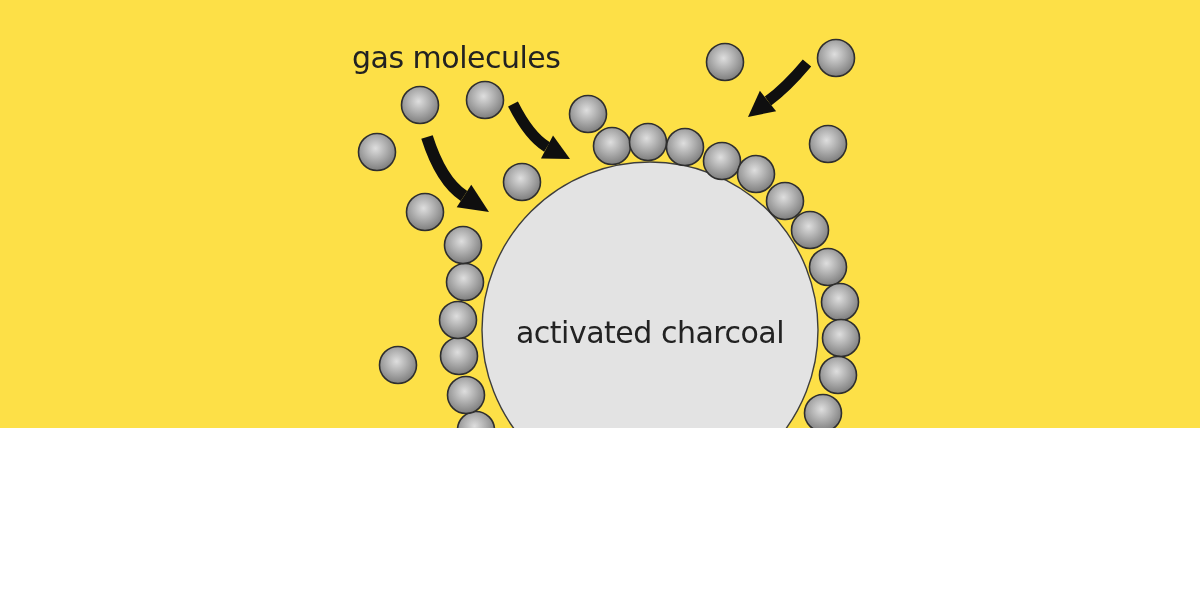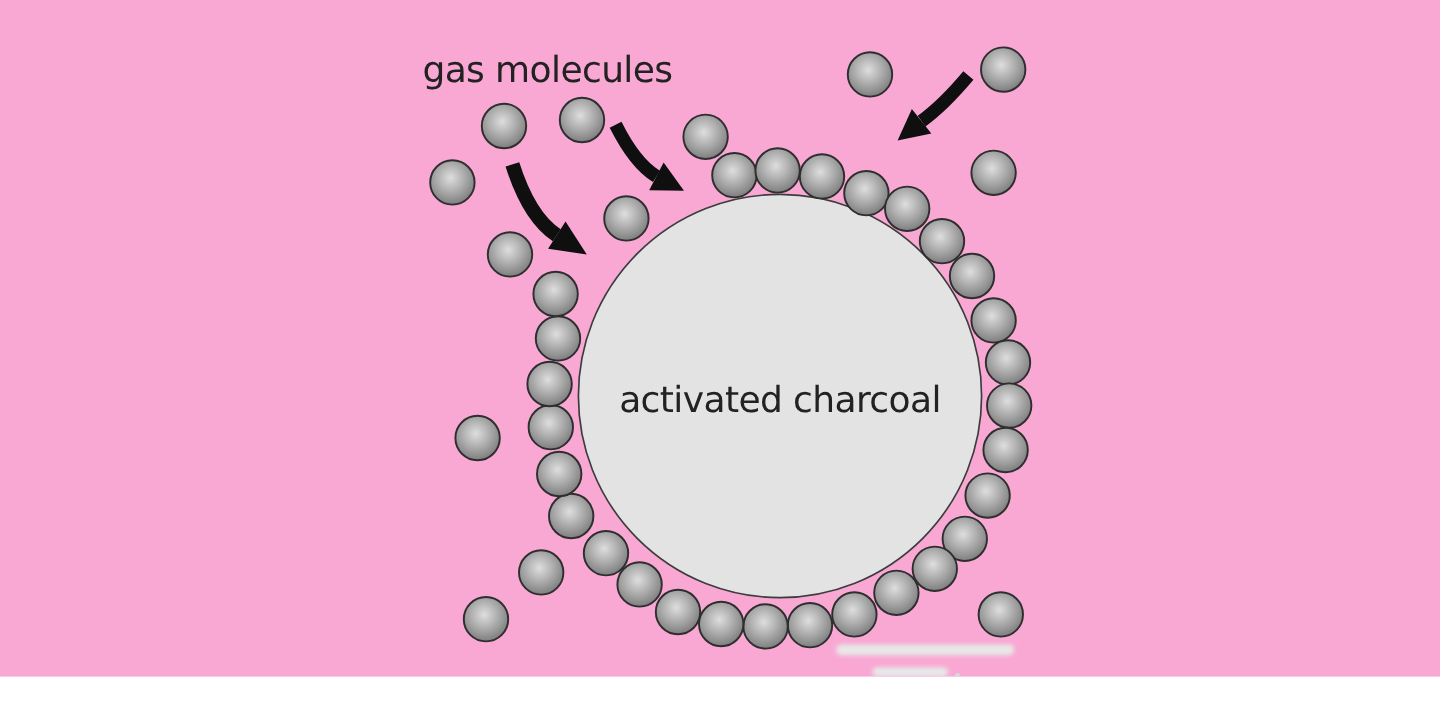--- a/index.html
+++ b/index.html
@@ -3,22 +3,22 @@
 <meta charset="utf-8">
 <style>
   html, body {
     margin: 0;
     padding: 0;
     background: #ffffff;
   }
   .canvas-wrap {
     position: relative;
     width: 1200px;
-    height: 564px;
-    background: #f9a8d4;
+    height: 428px;
+    background: #fde047;
     overflow: hidden;
   }
   svg.scene {
     display: block;
     width: 1200px;
     height: 600px;
   }
   .diagram-label {
     font-family: "DejaVu Sans", "Liberation Sans", sans-serif;
     font-weight: normal;

